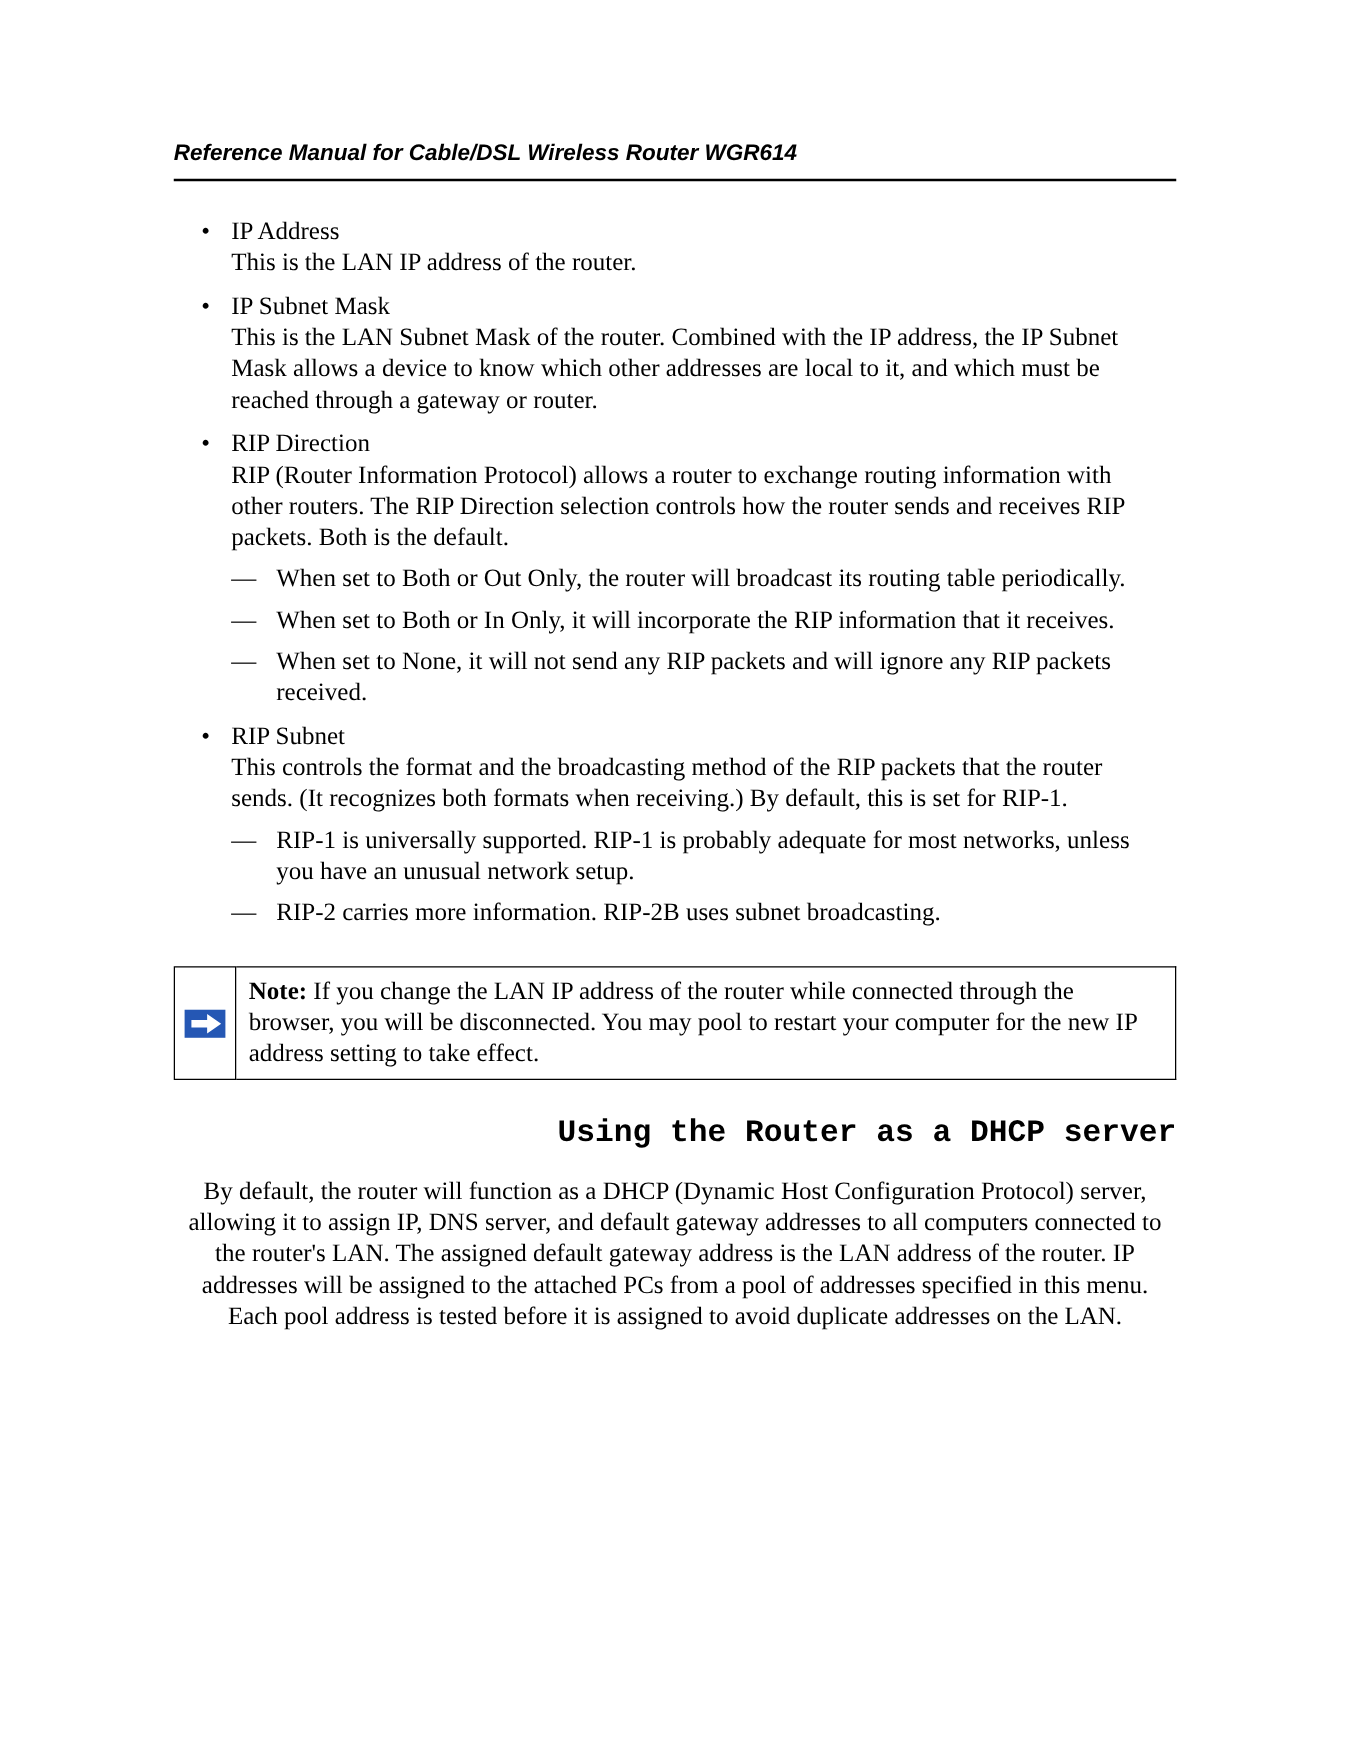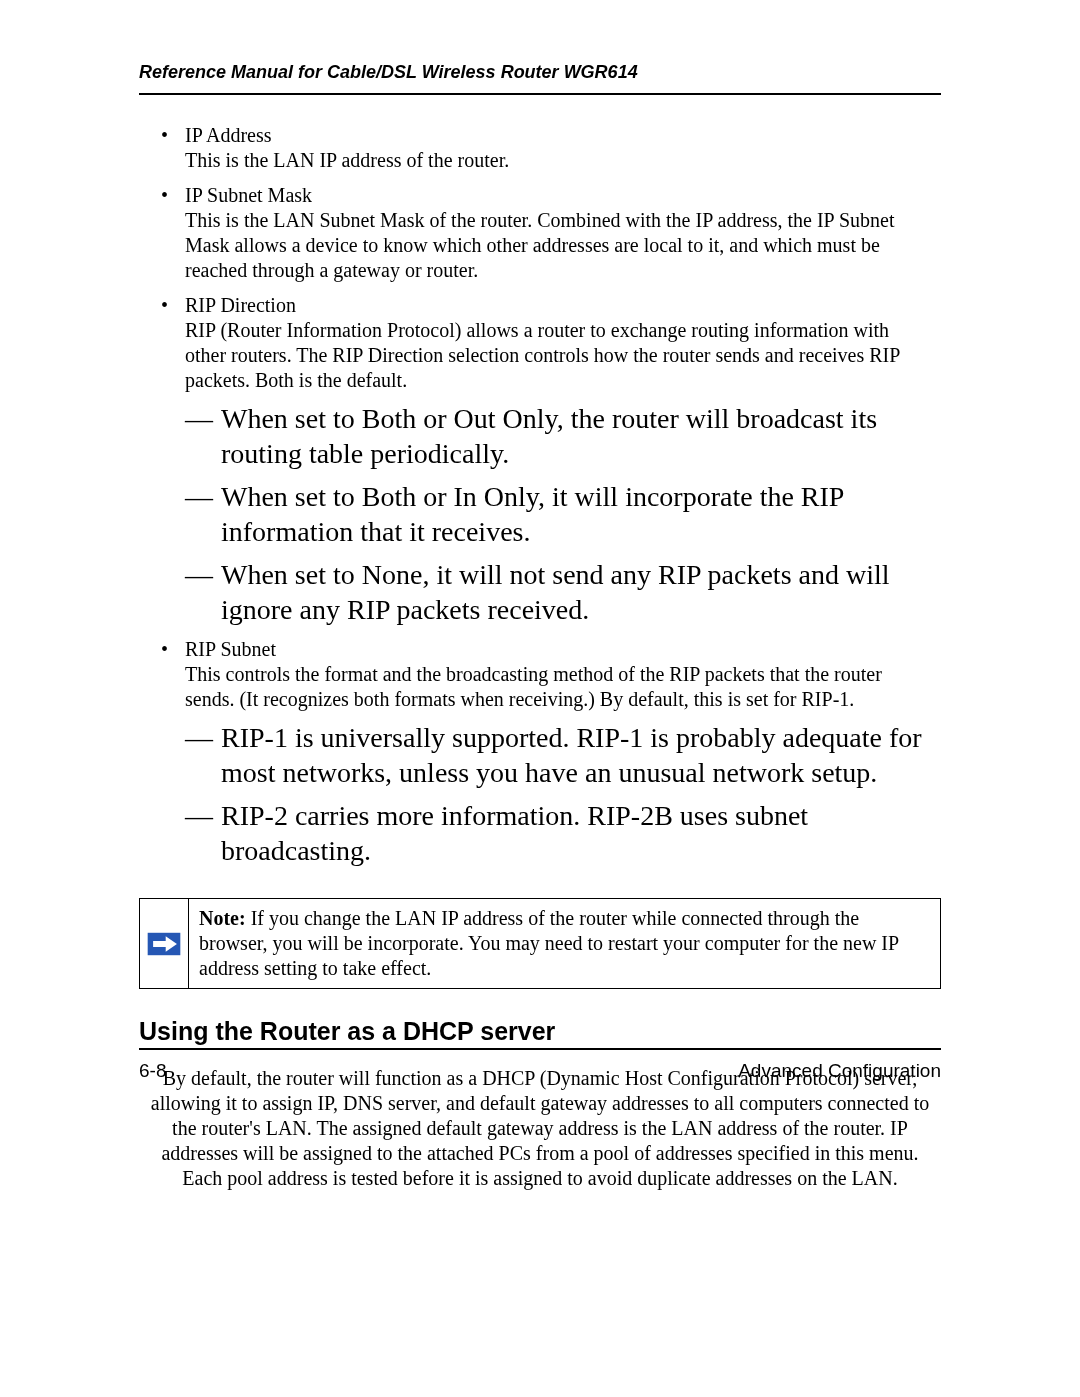--- a/index.html
+++ b/index.html
@@ -7,21 +7,21 @@
     padding: 0;
     background: #fff;
     font-family: "Times New Roman", Times, serif;
     color: #000;
   }
   .page {
     width: 1080px;
     height: 1397px;
     position: relative;
     box-sizing: border-box;
-    padding: 62px 139px 0 139px;
+    padding: 112px 139px 0 139px;
   }
   .header-title {
     font-style: italic;
     font-family: Arial, Helvetica, sans-serif;
     font-size: 18px;
     font-weight: bold;
     margin-bottom: 10px;
   }
   .header-rule {
     border: none;
@@ -56,21 +56,21 @@
     display: block;
   }
   .dash-list {
     margin: 8px 0 0 0;
     padding: 0;
     list-style: none;
   }
   .dash-item {
     position: relative;
     padding-left: 36px;
-    font-size: 28px;
+    font-size: 20px;
     line-height: 1.25;
     margin-bottom: 8px;
   }
   .dash-item::before {
     content: "—";
     position: absolute;
     left: 0;
     top: 0;
   }
   .note-box {
@@ -96,24 +96,25 @@
     border-left: none;
     padding: 7px 10px;
     font-size: 20px;
     line-height: 1.25;
     box-sizing: border-box;
   }
   .note-bold {
     font-weight: bold;
   }
   .section-heading {
-    font-family: Liberation Sans, sans-serif;
+    font-family: Liberation Mono, monospace;
     font-size: 25px;
     font-weight: bold;
     margin: 0 0 20px 0;
+    text-align: right;
   }
   .body-para {
     font-size: 20px;
     line-height: 1.25;
     margin: 0 0 28px 0;
     text-align: center;
   }
   .footer {
     position: absolute;
     left: 139px;
@@ -164,28 +165,21 @@
   </ul>
 
   <div class="note-box">
     <div class="note-icon-cell">
       <svg viewBox="0 0 100 70">
         <rect x="2" y="2" width="96" height="66" fill="#2557b4" stroke="none"></rect>
         <polygon points="18,26 55,26 55,12 88,35 55,58 55,44 18,44" fill="#ffffff"></polygon>
       </svg>
     </div>
     <div class="note-text-cell">
-      <span class="note-bold">Note:</span><span> If you change the LAN IP address of the router while connected through the browser, you will be incorporate. You may need to restart your computer for the new IP address setting to take effect.</span>
+      <span class="note-bold">Note:</span><span> If you change the LAN IP address of the router while connected through the browser, you will be disconnected. You may pool to restart your computer for the new IP address setting to take effect.</span>
     </div>
   </div>
 
   <h2 class="section-heading">Using the Router as a DHCP server</h2>
   <p class="body-para">By default, the router will function as a DHCP (Dynamic Host Configuration Protocol) server, allowing it to assign IP, DNS server, and default gateway addresses to all computers connected to the router's LAN. The assigned default gateway address is the LAN address of the router. IP addresses will be assigned to the attached PCs from a pool of addresses specified in this menu. Each pool address is tested before it is assigned to avoid duplicate addresses on the LAN.</p>
 
-  <div class="footer">
-    <hr class="footer-rule">
-    <div class="footer-row">
-      <span>6-8</span>
-      <span>Advanced Configuration</span>
-    </div>
-  </div>
 
 </div>
 
 </body></html>

